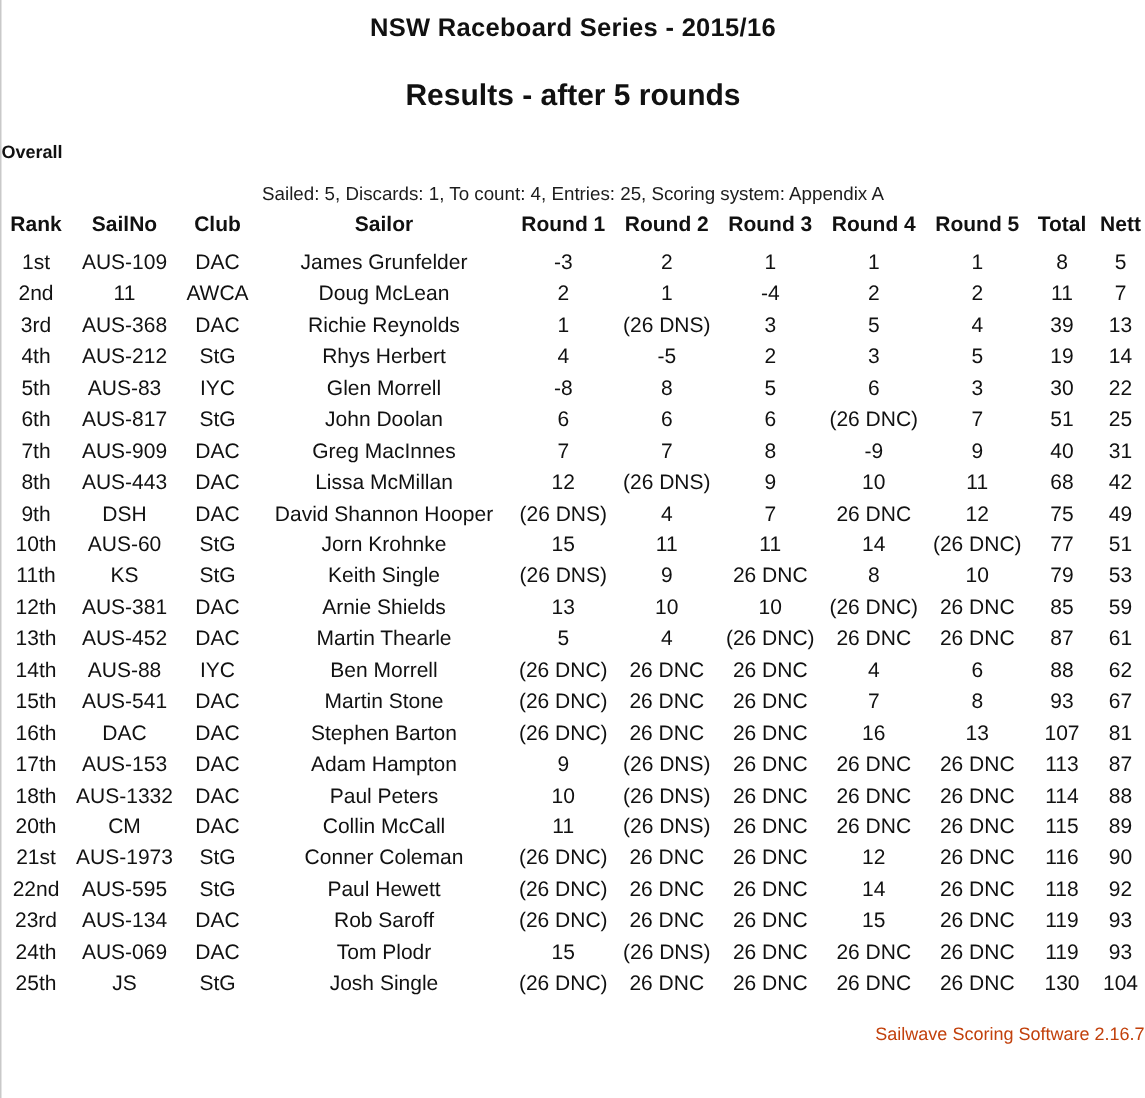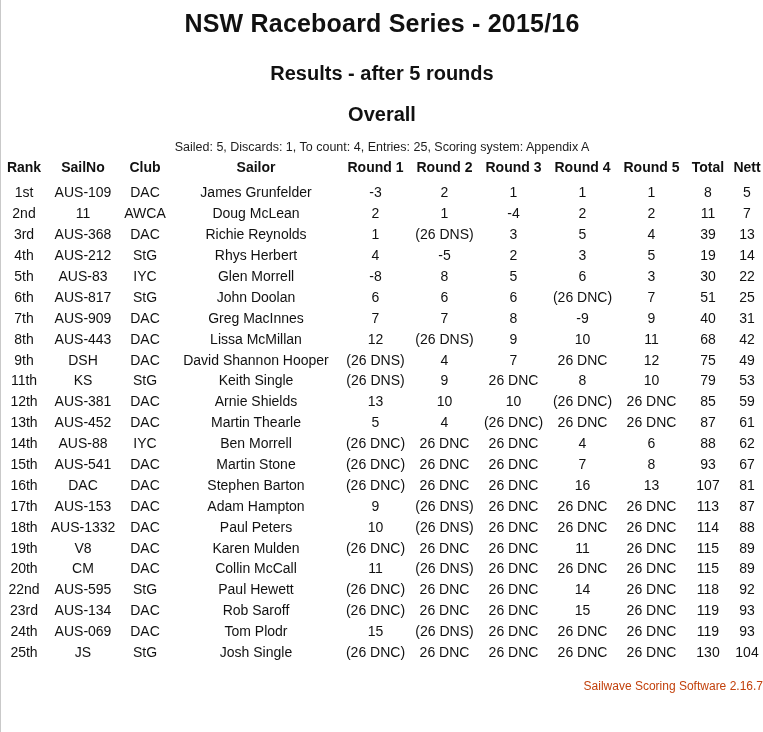--- a/index.html
+++ b/index.html
@@ -7,36 +7,36 @@
     width: 763px;
     height: 732px;
     background: #ffffff;
     color: #111111;
     font-family: "Liberation Sans", sans-serif;
     box-sizing: border-box;
     border-left: 1px solid #c9c9c9;
     overflow: hidden;
   }
   .page-title {
-    font-size: 25px;
+    font-size: 17px;
     font-weight: bold;
     text-align: center;
     margin: 9px 0 0 0;
     letter-spacing: 0.2px;
   }
   .page-subtitle {
     font-size: 20px;
     font-weight: bold;
     text-align: center;
     margin: 24px 0 0 0;
   }
   .section-title {
-    font-size: 20px;
+    font-size: 12px;
     font-weight: bold;
-    text-align: center;
+    text-align: left;
     margin: 18px 0 0 0;
   }
   .series-summary {
     font-size: 12.5px;
     font-weight: normal;
     text-align: center;
     margin: 14px 0 2px 0;
     color: #1c1c1c;
   }
   table.results {
@@ -216,20 +216,33 @@
           <td>David Shannon Hooper</td>
           <td>(26 DNS)</td>
           <td>4</td>
           <td>7</td>
           <td>26 DNC</td>
           <td>12</td>
           <td>75</td>
           <td>49</td>
         </tr>
         <tr>
+          <td>10th</td>
+          <td>AUS-60</td>
+          <td>StG</td>
+          <td>Jorn Krohnke</td>
+          <td>15</td>
+          <td>11</td>
+          <td>11</td>
+          <td>14</td>
+          <td>(26 DNC)</td>
+          <td>77</td>
+          <td>51</td>
+        </tr>
+        <tr>
           <td>11th</td>
           <td>KS</td>
           <td>StG</td>
           <td>Keith Single</td>
           <td>(26 DNS)</td>
           <td>9</td>
           <td>26 DNC</td>
           <td>8</td>
           <td>10</td>
           <td>79</td>
@@ -320,44 +333,44 @@
           <td>Paul Peters</td>
           <td>10</td>
           <td>(26 DNS)</td>
           <td>26 DNC</td>
           <td>26 DNC</td>
           <td>26 DNC</td>
           <td>114</td>
           <td>88</td>
         </tr>
         <tr>
-          <td>19th</td>
-          <td>V8</td>
-          <td>DAC</td>
-          <td>Karen Mulden</td>
-          <td>(26 DNC)</td>
-          <td>26 DNC</td>
-          <td>26 DNC</td>
-          <td>11</td>
+          <td>20th</td>
+          <td>CM</td>
+          <td>DAC</td>
+          <td>Collin McCall</td>
+          <td>11</td>
+          <td>(26 DNS)</td>
+          <td>26 DNC</td>
+          <td>26 DNC</td>
           <td>26 DNC</td>
           <td>115</td>
           <td>89</td>
         </tr>
         <tr>
-          <td>20th</td>
-          <td>CM</td>
-          <td>DAC</td>
-          <td>Collin McCall</td>
-          <td>11</td>
-          <td>(26 DNS)</td>
-          <td>26 DNC</td>
-          <td>26 DNC</td>
-          <td>26 DNC</td>
-          <td>115</td>
-          <td>89</td>
+          <td>21st</td>
+          <td>AUS-1973</td>
+          <td>StG</td>
+          <td>Conner Coleman</td>
+          <td>(26 DNC)</td>
+          <td>26 DNC</td>
+          <td>26 DNC</td>
+          <td>12</td>
+          <td>26 DNC</td>
+          <td>116</td>
+          <td>90</td>
         </tr>
         <tr>
           <td>22nd</td>
           <td>AUS-595</td>
           <td>StG</td>
           <td>Paul Hewett</td>
           <td>(26 DNC)</td>
           <td>26 DNC</td>
           <td>26 DNC</td>
           <td>14</td>

